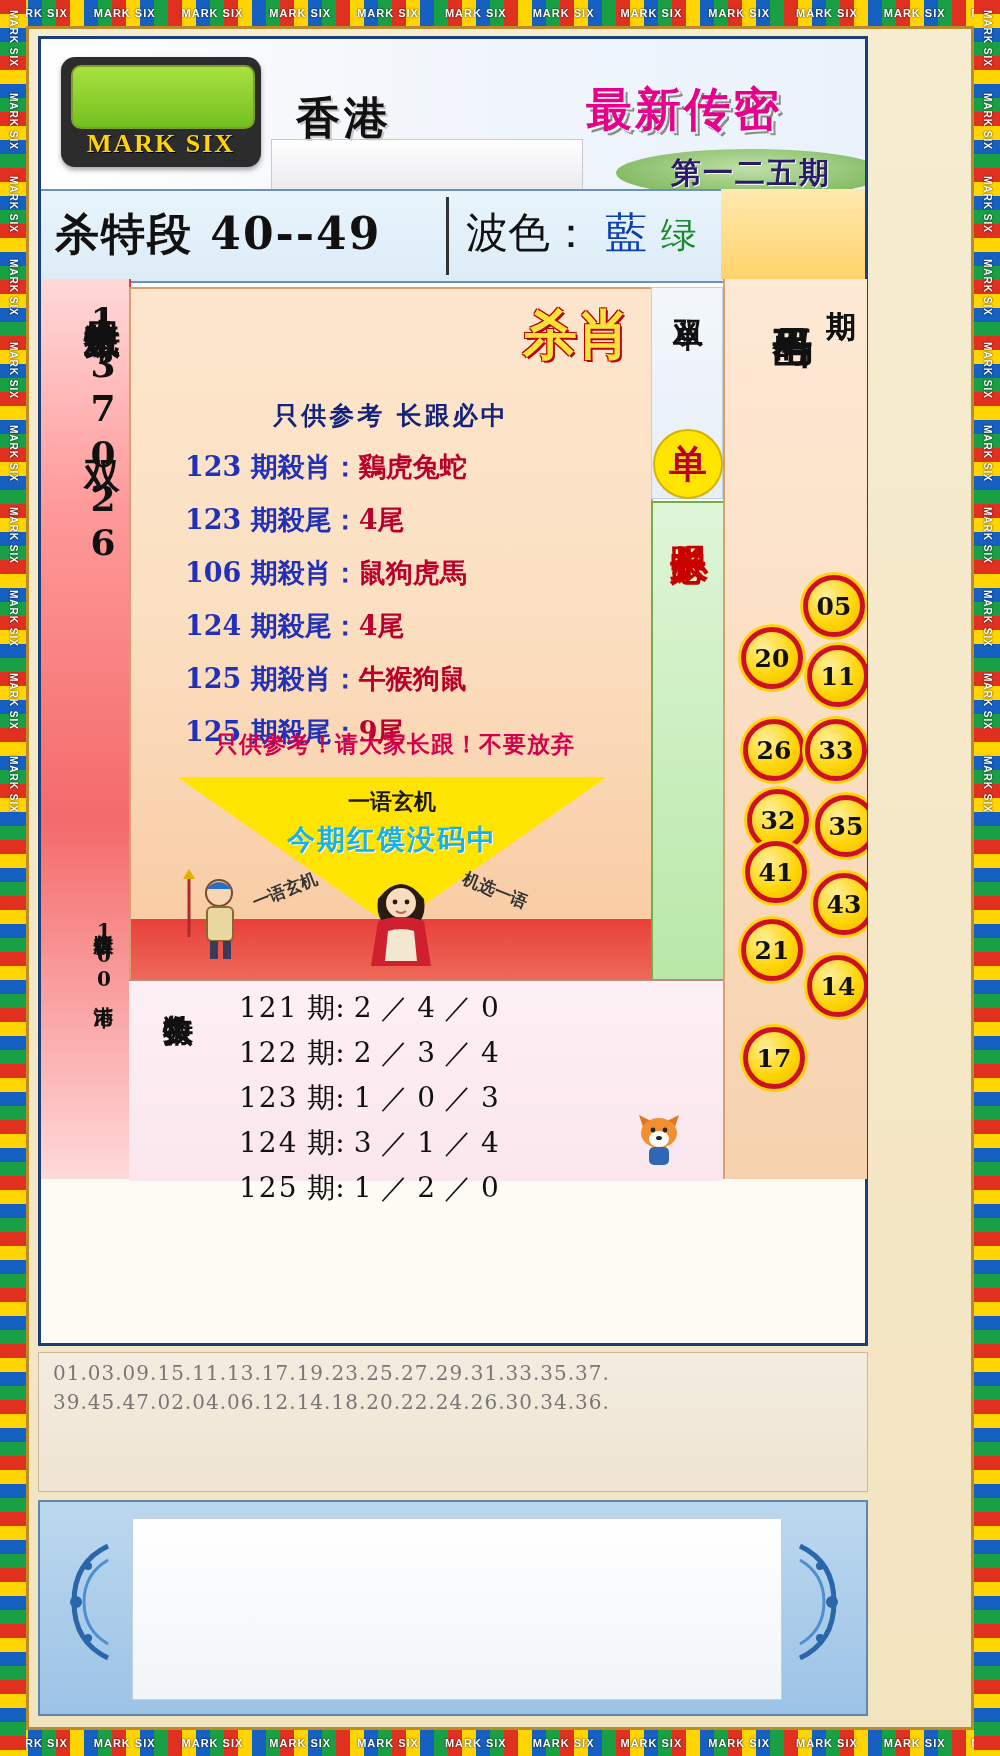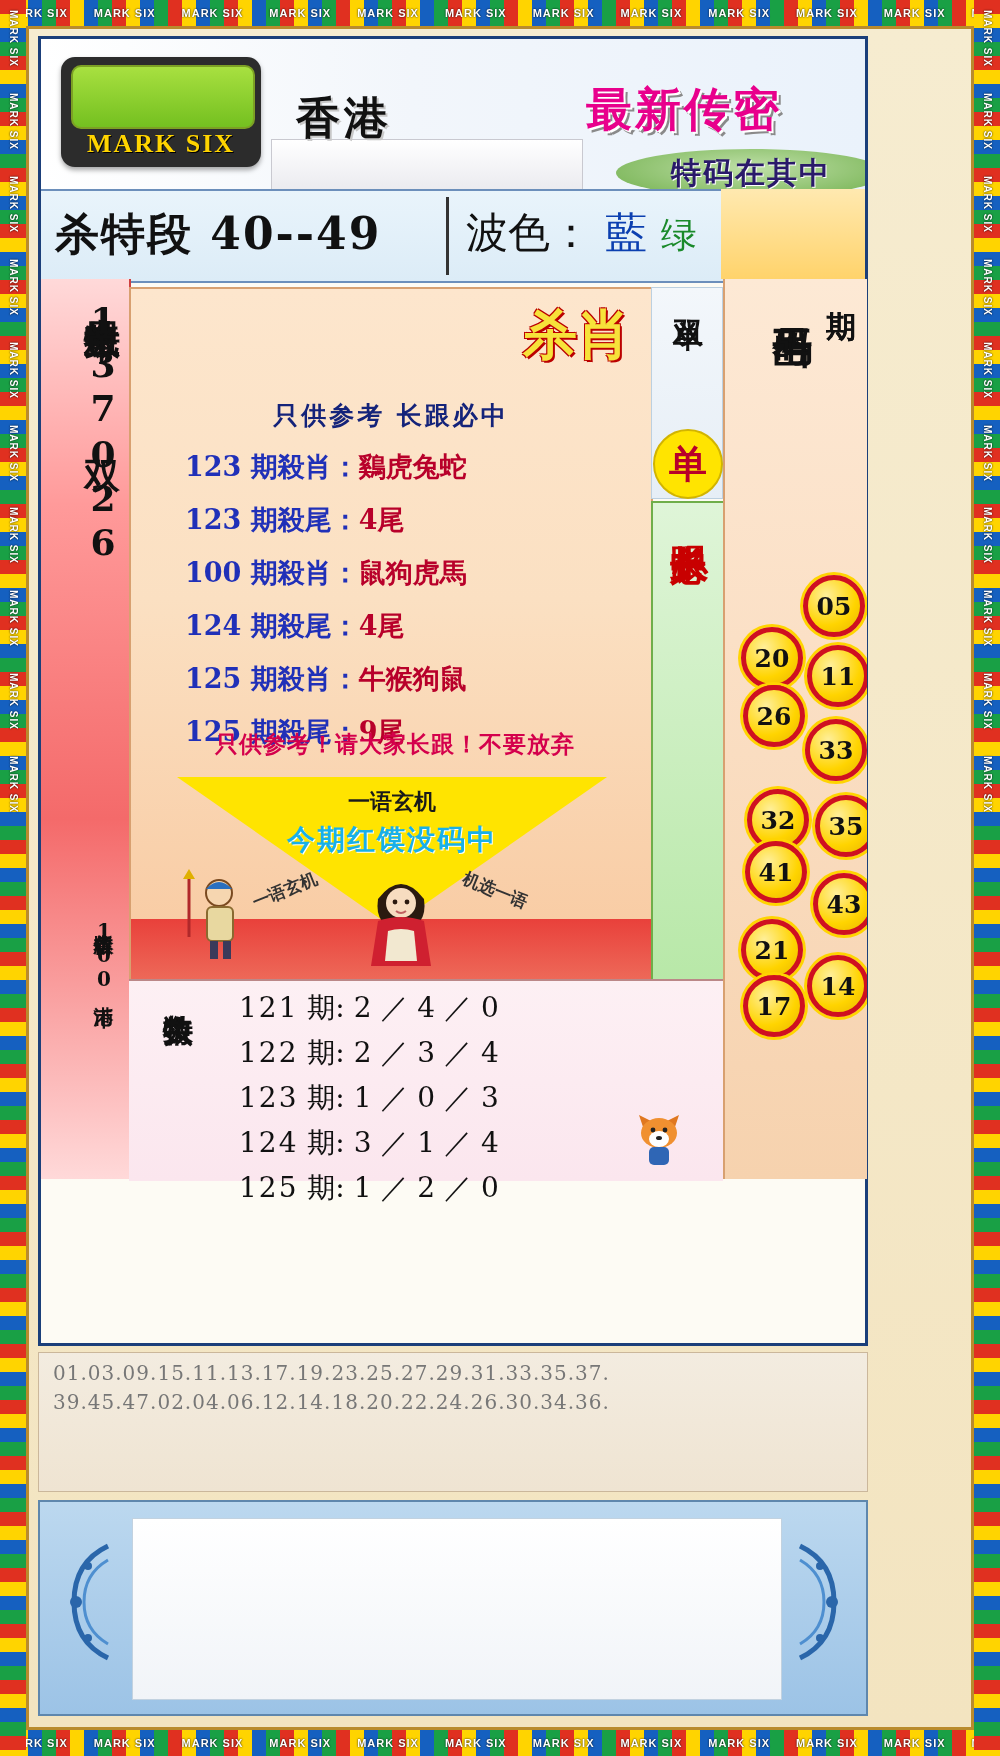--- a/index.html
+++ b/index.html
@@ -405,21 +405,21 @@
 
     <div class="header">
       <div class="logo-box">
         <div class="logo-green"></div>
         <div class="logo-text">MARK SIX</div>
       </div>
       <div class="hk-bar"></div>
       <div class="hk-title">香港</div>
       <div class="newest">最新传密</div>
       <div class="issue-ell"></div>
-      <div class="issue-text">特码在其中</div>
+      <div class="issue-text">第一二五期</div>
     </div>
 
     <div class="killband">
       <div class="kill-left">
         <span>杀特段</span>
         <span>40--49</span>
       </div>
       <div class="kill-sep"></div>
       <div class="kill-right">
         <span>波色：</span>
@@ -441,21 +441,21 @@
       <div class="note-top">只供参考  长跟必中</div>
 
       <div class="lines">
         <div class="ln">
           <span>123 期殺肖：</span><span class="ans">鷄虎兔蛇</span>
         </div>
         <div class="ln">
           <span>123 期殺尾：</span><span class="ans">4尾</span>
         </div>
         <div class="ln">
-          <span>100 期殺肖：</span><span class="ans">鼠狗虎馬</span>
+          <span>106 期殺肖：</span><span class="ans">鼠狗虎馬</span>
         </div>
         <div class="ln">
           <span>124 期殺尾：</span><span class="ans">4尾</span>
         </div>
         <div class="ln">
           <span>125 期殺肖：</span><span class="ans">牛猴狗鼠</span>
         </div>
         <div class="ln">
           <span>125 期殺尾：</span><span class="ans">9尾</span>
         </div>
@@ -511,21 +511,21 @@
         <div class="num">05</div>
       </div>
       <div class="ball" style="left:16px;top:348px;">
         <div class="inner"></div>
         <div class="num">20</div>
       </div>
       <div class="ball" style="left:82px;top:366px;">
         <div class="inner"></div>
         <div class="num">11</div>
       </div>
-      <div class="ball" style="left:18px;top:406px;border-radius:10px;">
+      <div class="ball" style="left:18px;top:440px;border-radius:10px;">
         <div class="inner"></div>
         <div class="num">26</div>
       </div>
       <div class="ball" style="left:80px;top:440px;">
         <div class="inner"></div>
         <div class="num">33</div>
       </div>
       <div class="ball" style="left:22px;top:510px;">
         <div class="inner"></div>
         <div class="num">32</div>
@@ -543,21 +543,21 @@
         <div class="num">43</div>
       </div>
       <div class="ball" style="left:16px;top:640px;padding-left:12px;">
         <div class="inner"></div>
         <div class="num">21</div>
       </div>
       <div class="ball" style="left:82px;top:676px;">
         <div class="inner"></div>
         <div class="num">14</div>
       </div>
-      <div class="ball" style="left:18px;top:696px;">
+      <div class="ball" style="left:18px;top:748px;">
         <div class="inner"></div>
         <div class="num">17</div>
       </div>
     </div>
 
     <div class="bottomtable">
       <div class="bt-vt">中特头数</div>
       <div class="bt-rows">
         <div class="bt-row">
           <span class="per">121</span>

